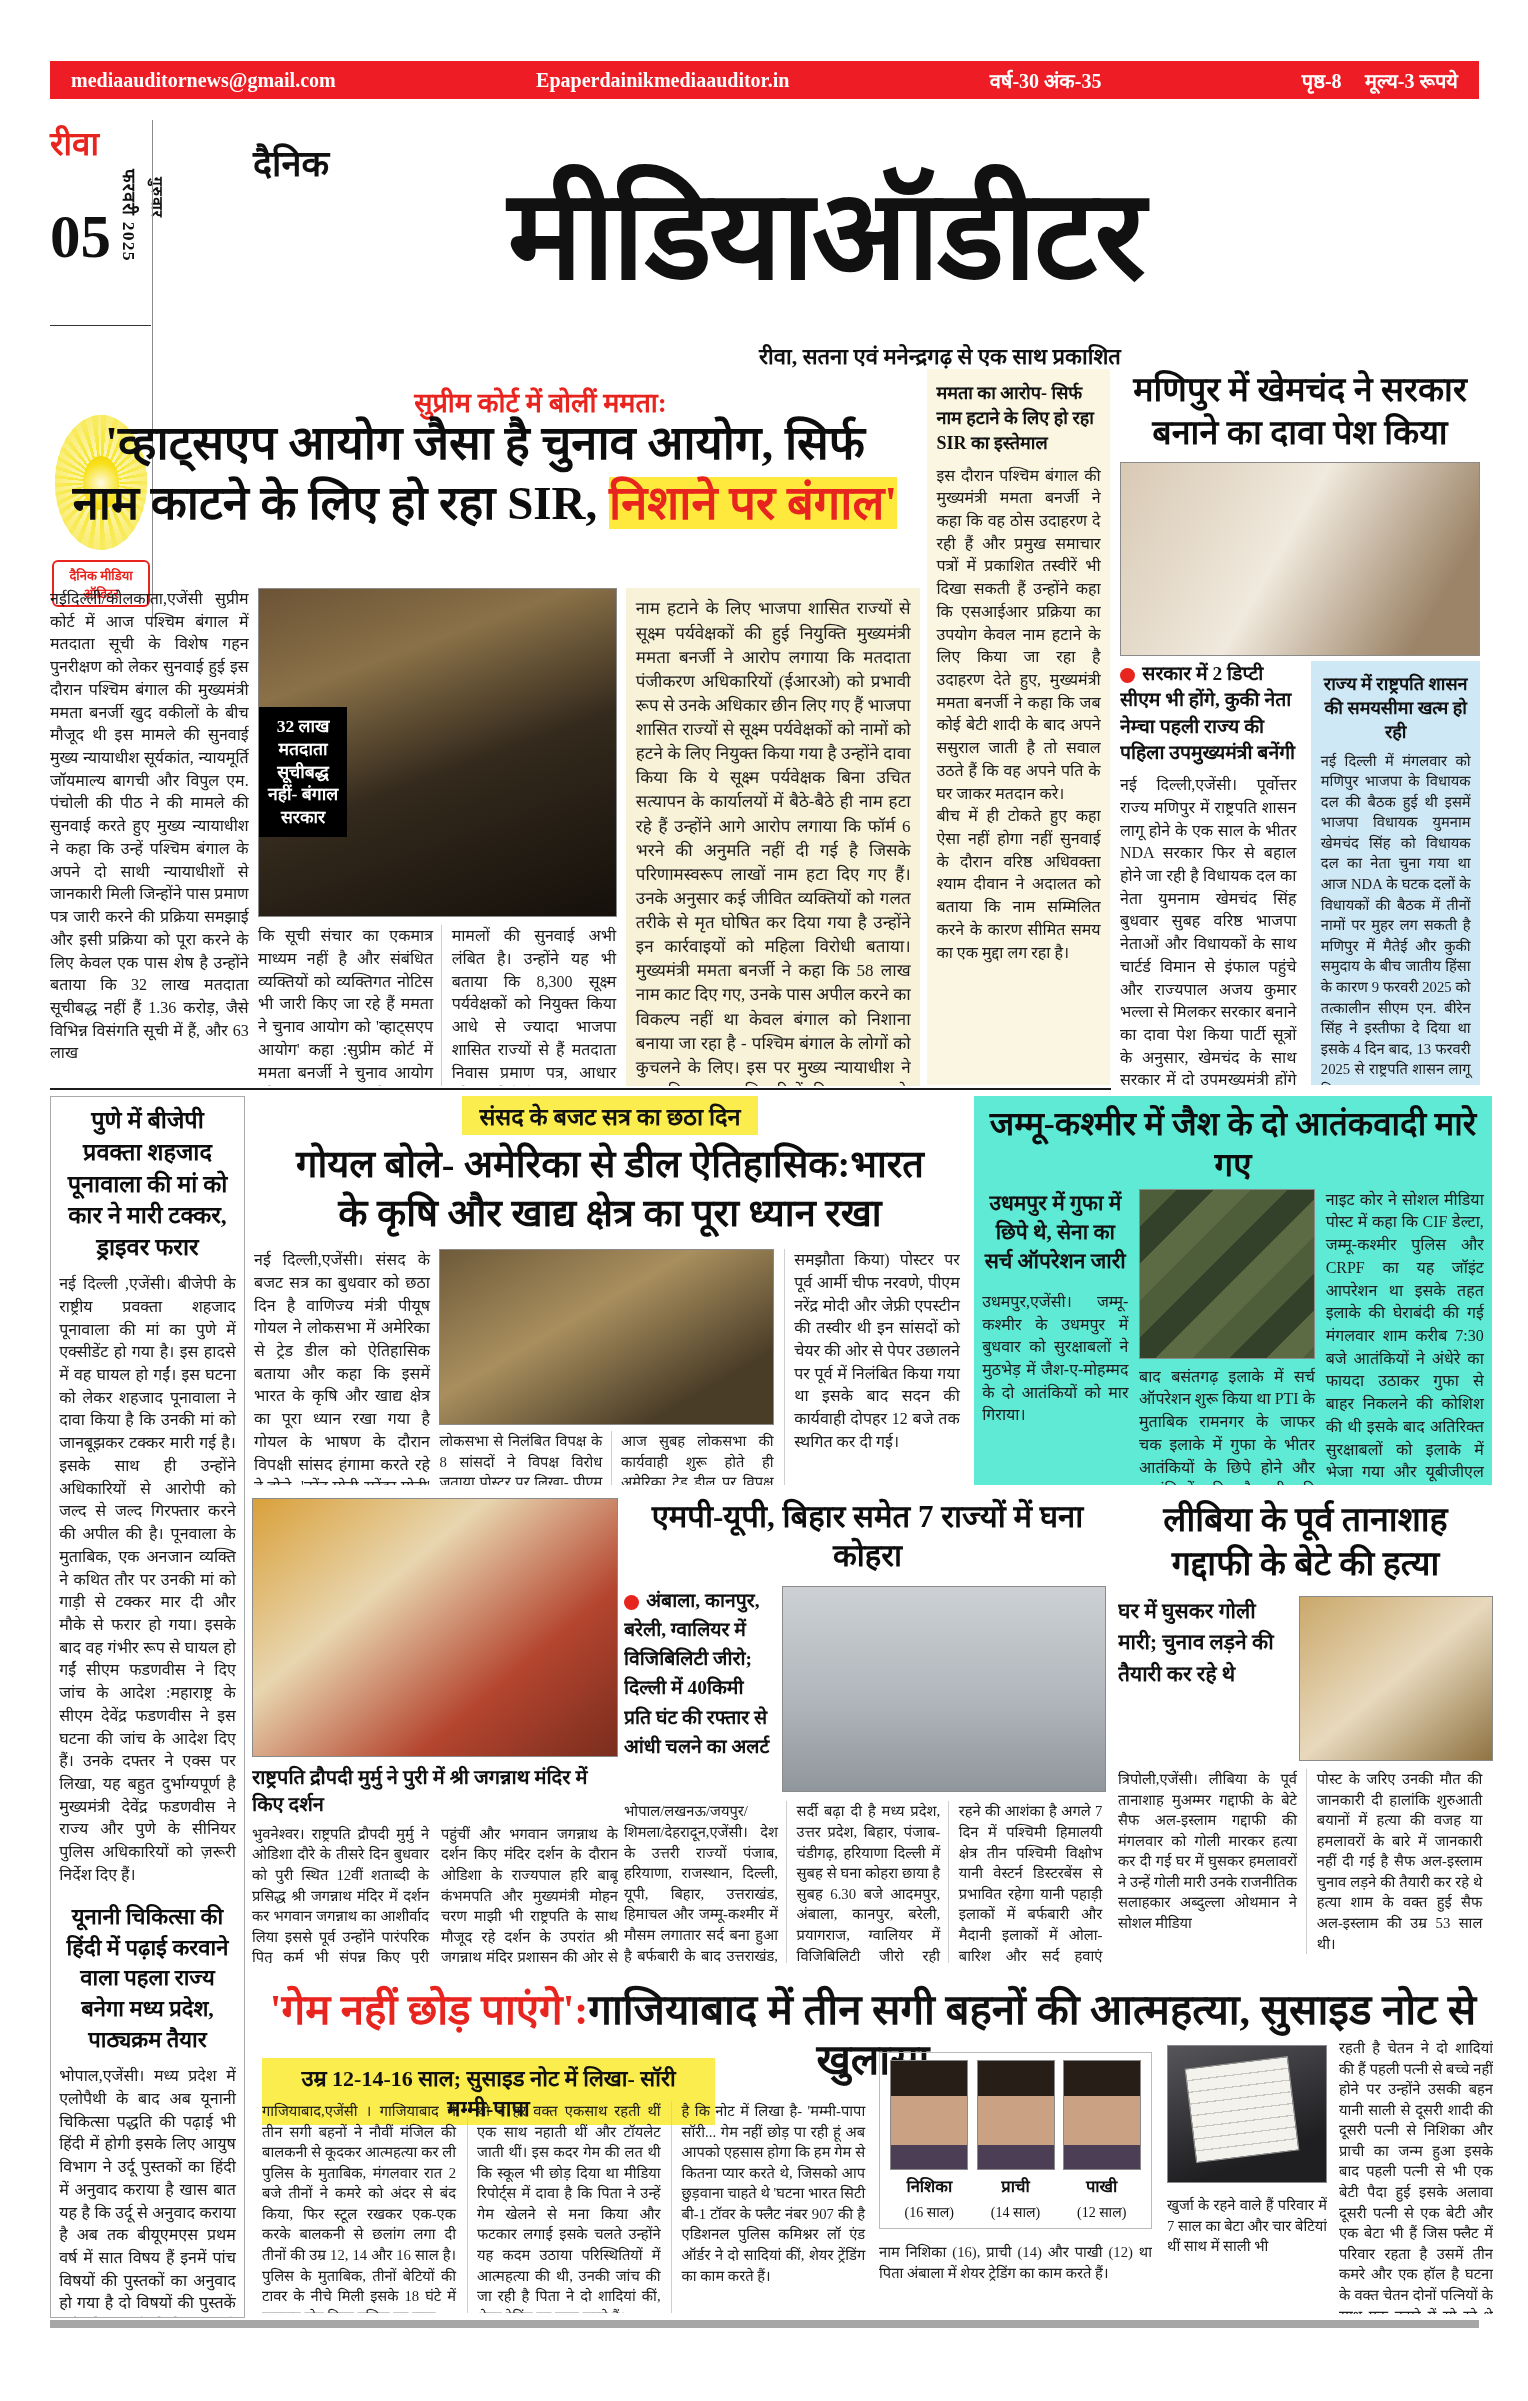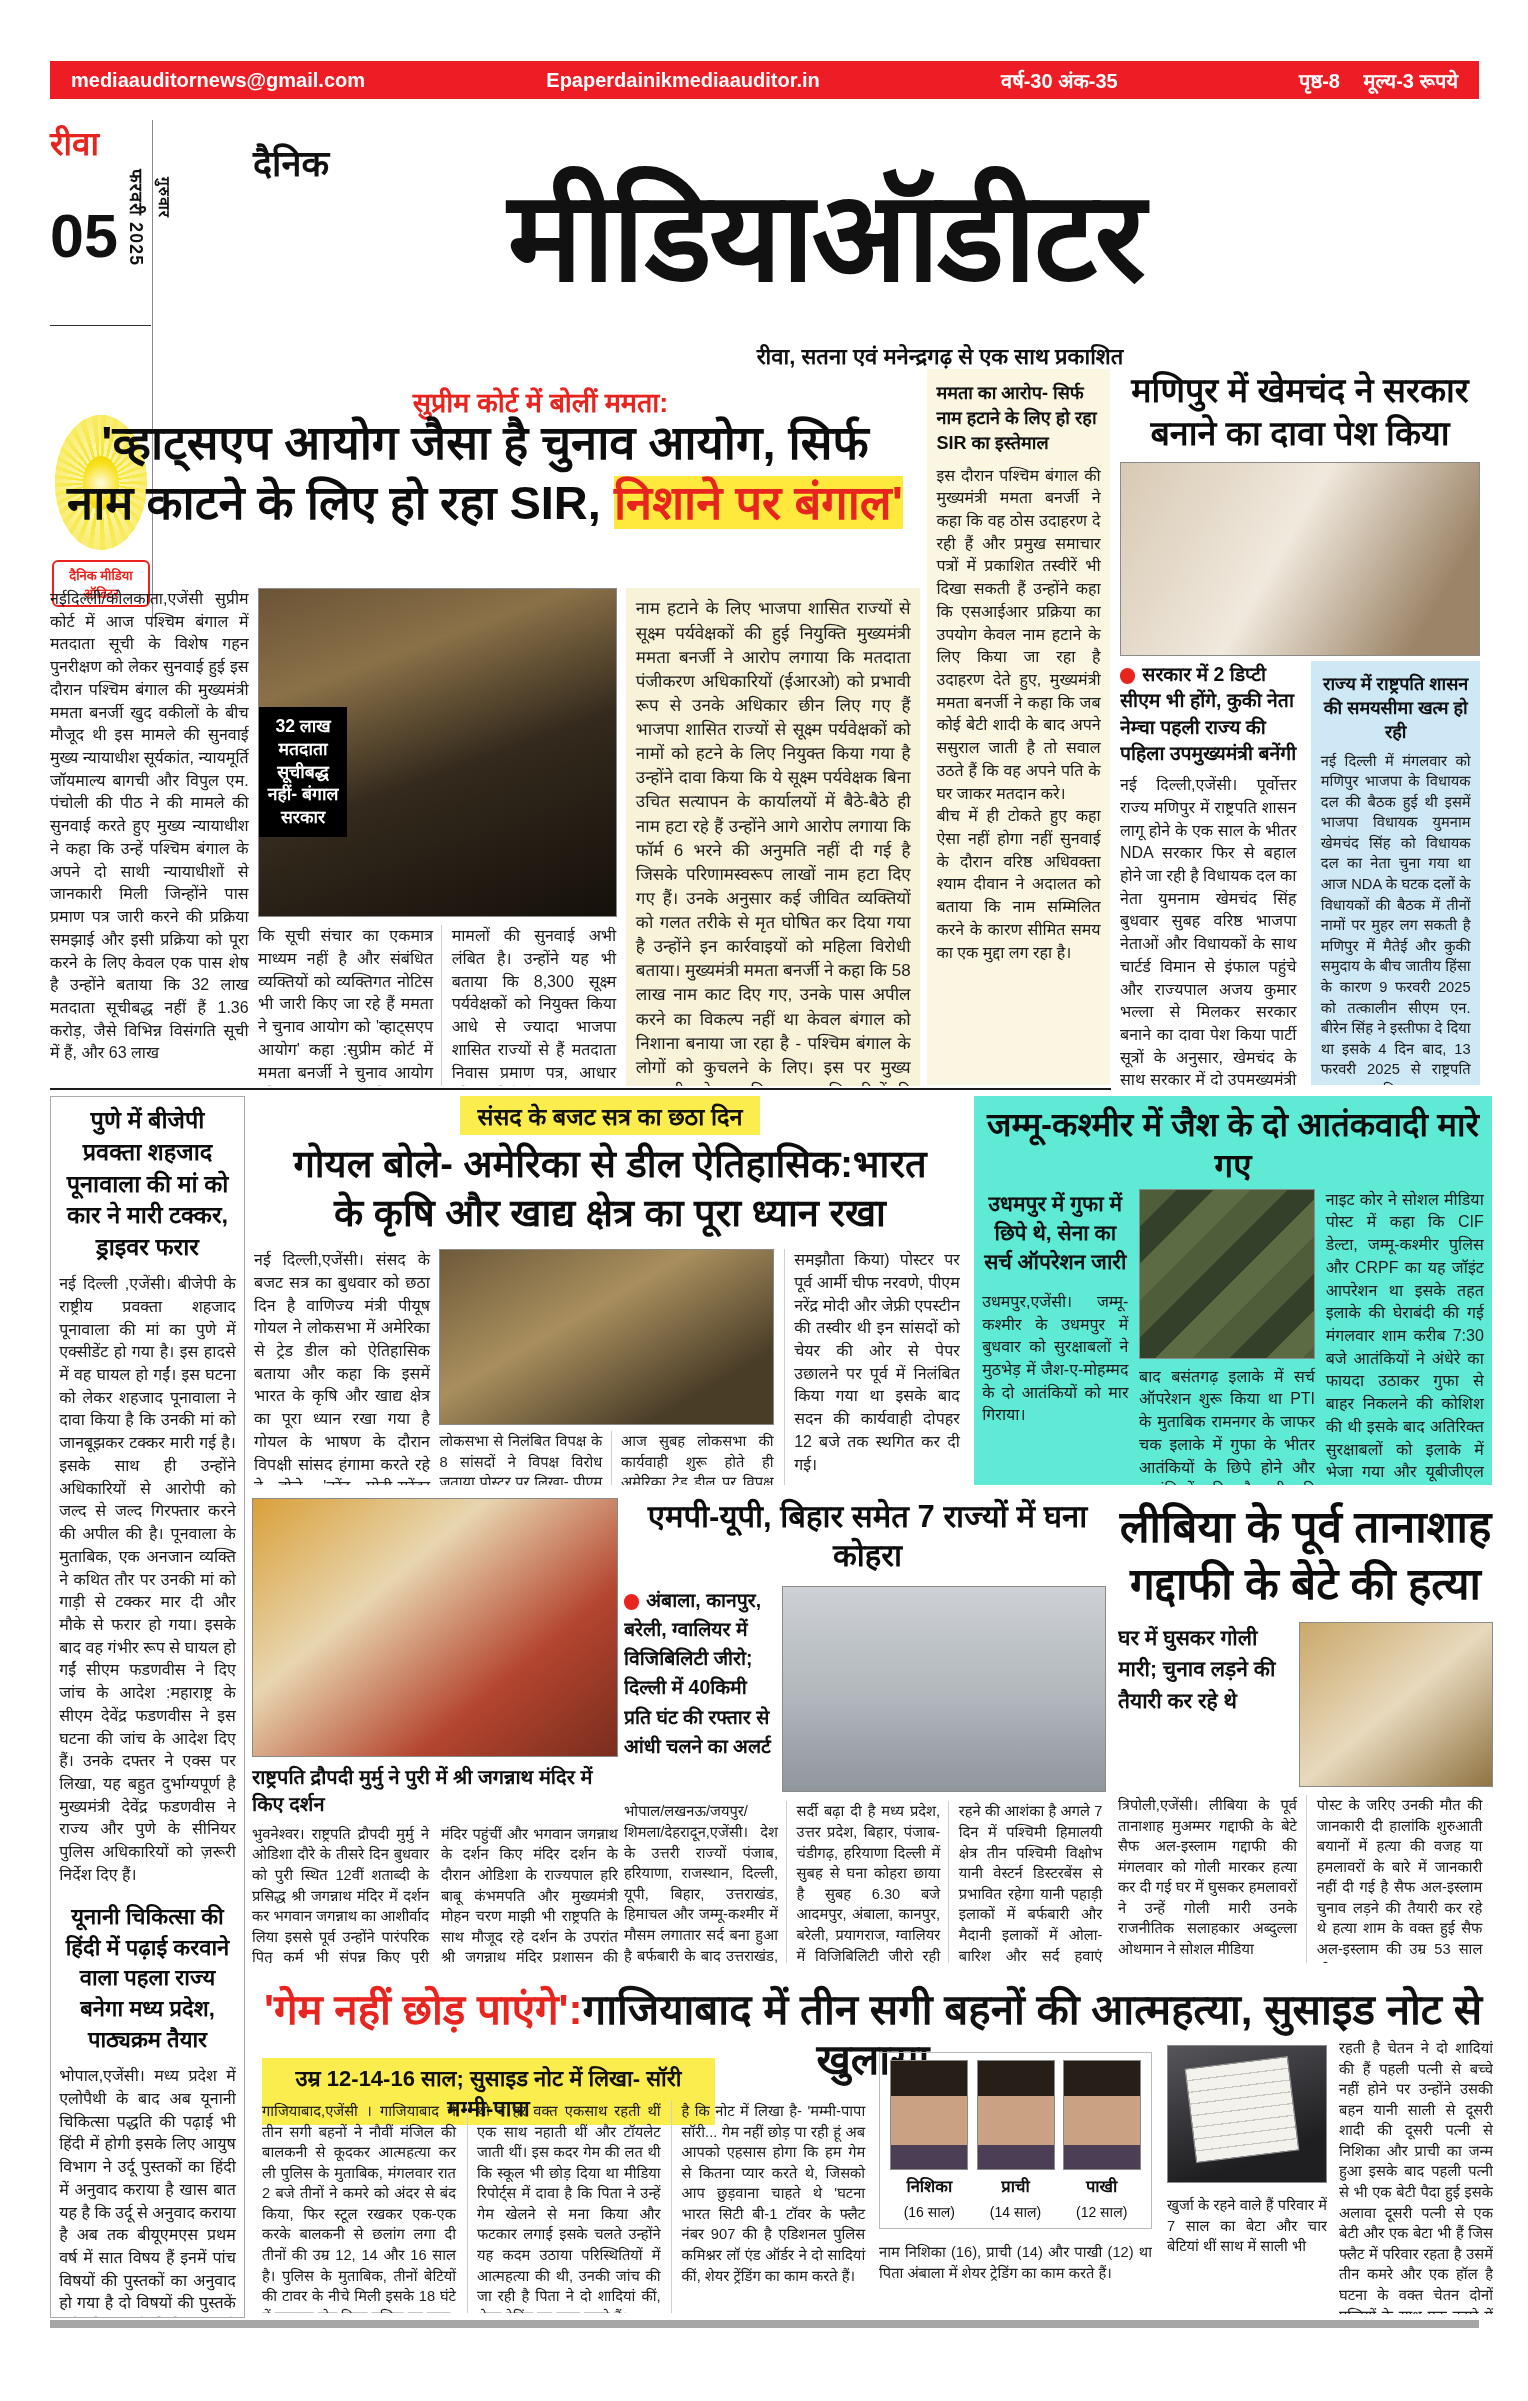--- a/index.html
+++ b/index.html
@@ -1,17 +1,17 @@
 <!DOCTYPE html>
 <html style="font-size:9.4px"><head>
 <meta charset="utf-8">
 <style>
 *{margin:0;padding:0;box-sizing:border-box}
 html,body{background:#9a9a9a}
-#page{position:relative;width:1528px;height:2401px;background:#fff;font-family:Liberation Sans, sans-serif;color:#111;overflow:hidden;margin:0 auto}
+#page{position:relative;width:1528px;height:2401px;background:#fff;font-family:Liberation Serif, serif;color:#111;overflow:hidden;margin:0 auto}
 .abs{position:absolute}
 .b{font-weight:bold}
 .c{text-align:center}
 .red{color:#e8241f}
 .body-txt{font-size:16px;line-height:1.42;text-align:justify;color:#1c1c1c}
 .small-txt{font-size:14.7px;line-height:1.4;text-align:justify;color:#1c1c1c}
 .topbar{background:#ee1c24;color:#fff;display:flex;align-items:center;font-weight:bold;font-size:20px;padding:0 21px;gap:23.5px}
 .topbar .sp{flex:1}
 .vtext{writing-mode:vertical-rl;font-weight:bold;font-size:17.6px;letter-spacing:1.2px}
 .sun{border-radius:50%;background:repeating-conic-gradient(#f6e418 0deg 5deg,#fff9d0 5deg 11deg);box-shadow:inset 0 0 35px 17.6px #f9ec6a}
@@ -179,21 +179,21 @@
       <div class="ph ph-fog" style="width:324px;height:206px"></div>
     </div>
     <div style="display:flex;gap:8.2px;margin-top:9.4px">
       <div class="small-txt" style="width:154px">भोपाल/लखनऊ/जयपुर/ शिमला/देहरादून,एजेंसी। देश के उत्तरी राज्यों पंजाब, हरियाणा, राजस्थान, दिल्ली, यूपी, बिहार, उत्तराखंड, हिमाचल और जम्मू-कश्मीर में मौसम लगातार सर्द बना हुआ है बर्फबारी के बाद उत्तराखंड, हिमाचल और जम्मू-कश्मीर के सभी जिलों में तापमान 10 डिग्री से नीचे रिकॉर्ड किया गया मैदानी राज्यों में उत्तर</div>
       <div class="small-txt colrule" style="width:154px">सर्दी बढ़ा दी है मध्य प्रदेश, उत्तर प्रदेश, बिहार, पंजाब-चंडीगढ़, हरियाणा दिल्ली में सुबह से घना कोहरा छाया है सुबह 6.30 बजे आदमपुर, अंबाला, कानपुर, बरेली, प्रयागराज, ग्वालियर में विजिबिलिटी जीरो रही मौसम विभाग (IMD) ने दिल्ली में बिजली गिरने और 30-40 किमी प्रति घंटे की रफ्तार से आंधी चलने का अलर्ट जारी किया है पड़ोसी राज्य हरियाणा और चंडीगढ़ में भी ऐसे ही हालात</div>
       <div class="small-txt colrule" style="width:154px">रहने की आशंका है अगले 7 दिन में पश्चिमी हिमालयी क्षेत्र तीन पश्चिमी विक्षोभ यानी वेस्टर्न डिस्टरबेंस से प्रभावित रहेगा यानी पहाड़ी इलाकों में बर्फबारी और मैदानी इलाकों में ओला-बारिश और सर्द हवाएं चलेंगी वेस्टर्न डिस्टरबेंस भूमध्यसागर क्षेत्र से आने वाला पश्चिमी हवाओं का मौसमी सिस्टम है जो उत्तर भारत में सर्दियों के दौरान बारिश और पहाड़ी इलाकों में बर्फबारी कराता है।</div>
     </div>
   </div>
 
   <div class="abs" style="left:1118px;top:1498px;width:375px;height:465px;overflow:hidden">
-    <div class="sec-head" style="font-size:44px;line-height:1.3">
+    <div class="sec-head" style="font-size:34px;line-height:1.3">
       <div>लीबिया के पूर्व तानाशाह</div>
       <div>गद्दाफी के बेटे की हत्या</div>
     </div>
     <div style="display:flex;gap:10.6px;margin-top:9.4px">
       <div class="b" style="width:170px;font-size:21px;line-height:1.5">घर में घुसकर गोली मारी; चुनाव लड़ने की तैयारी कर रहे थे</div>
       <div class="ph ph-libya" style="width:194px;height:165px"></div>
     </div>
     <div style="display:flex;gap:9.4px;margin-top:8.2px">
       <div class="small-txt" style="width:179px">त्रिपोली,एजेंसी। लीबिया के पूर्व तानाशाह मुअम्मर गद्दाफी के बेटे सैफ अल-इस्लाम गद्दाफी की मंगलवार को गोली मारकर हत्या कर दी गई घर में घुसकर हमलावरों ने उन्हें गोली मारी उनके राजनीतिक सलाहकार अब्दुल्ला ओथमान ने सोशल मीडिया</div>
       <div class="small-txt colrule" style="width:176px">पोस्ट के जरिए उनकी मौत की जानकारी दी हालांकि शुरुआती बयानों में हत्या की वजह या हमलावरों के बारे में जानकारी नहीं दी गई है सैफ अल-इस्लाम चुनाव लड़ने की तैयारी कर रहे थे हत्या शाम के वक्त हुई सैफ अल-इस्लाम की उम्र 53 साल थी।</div>

